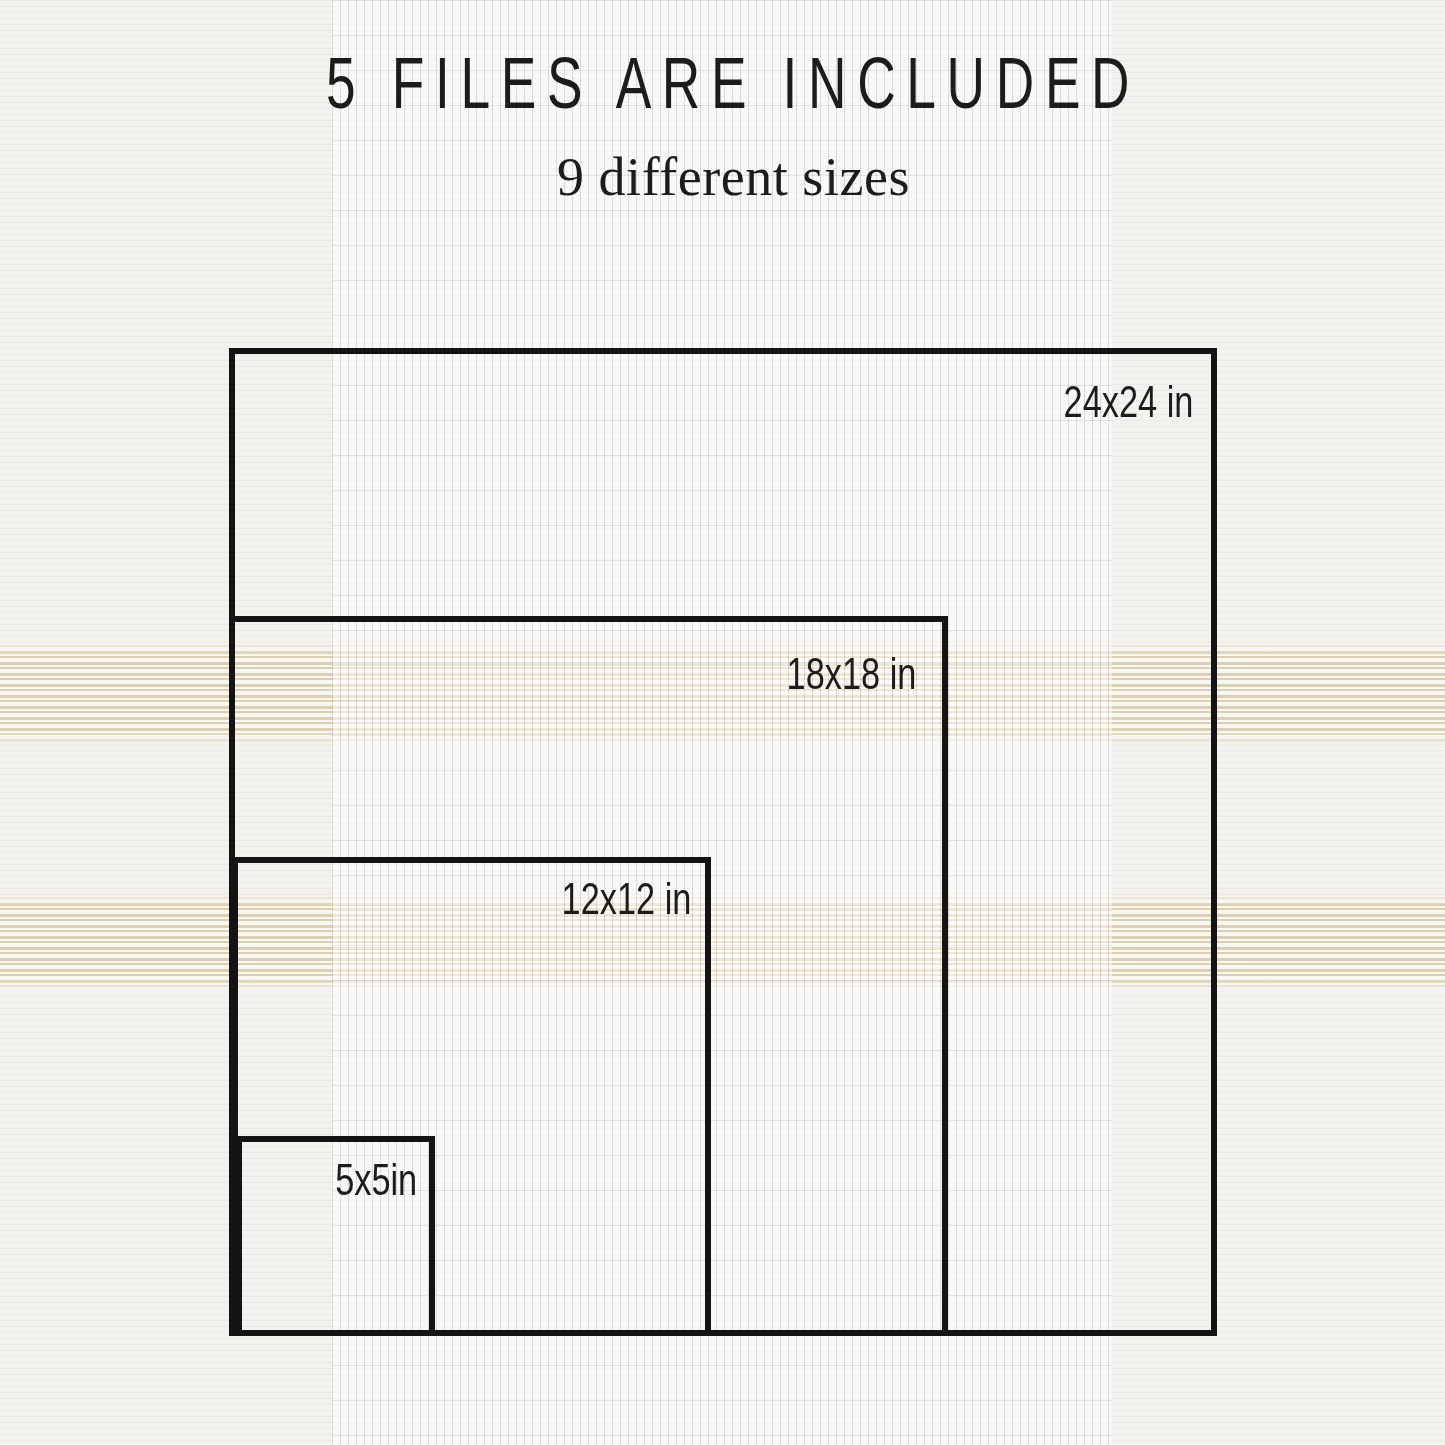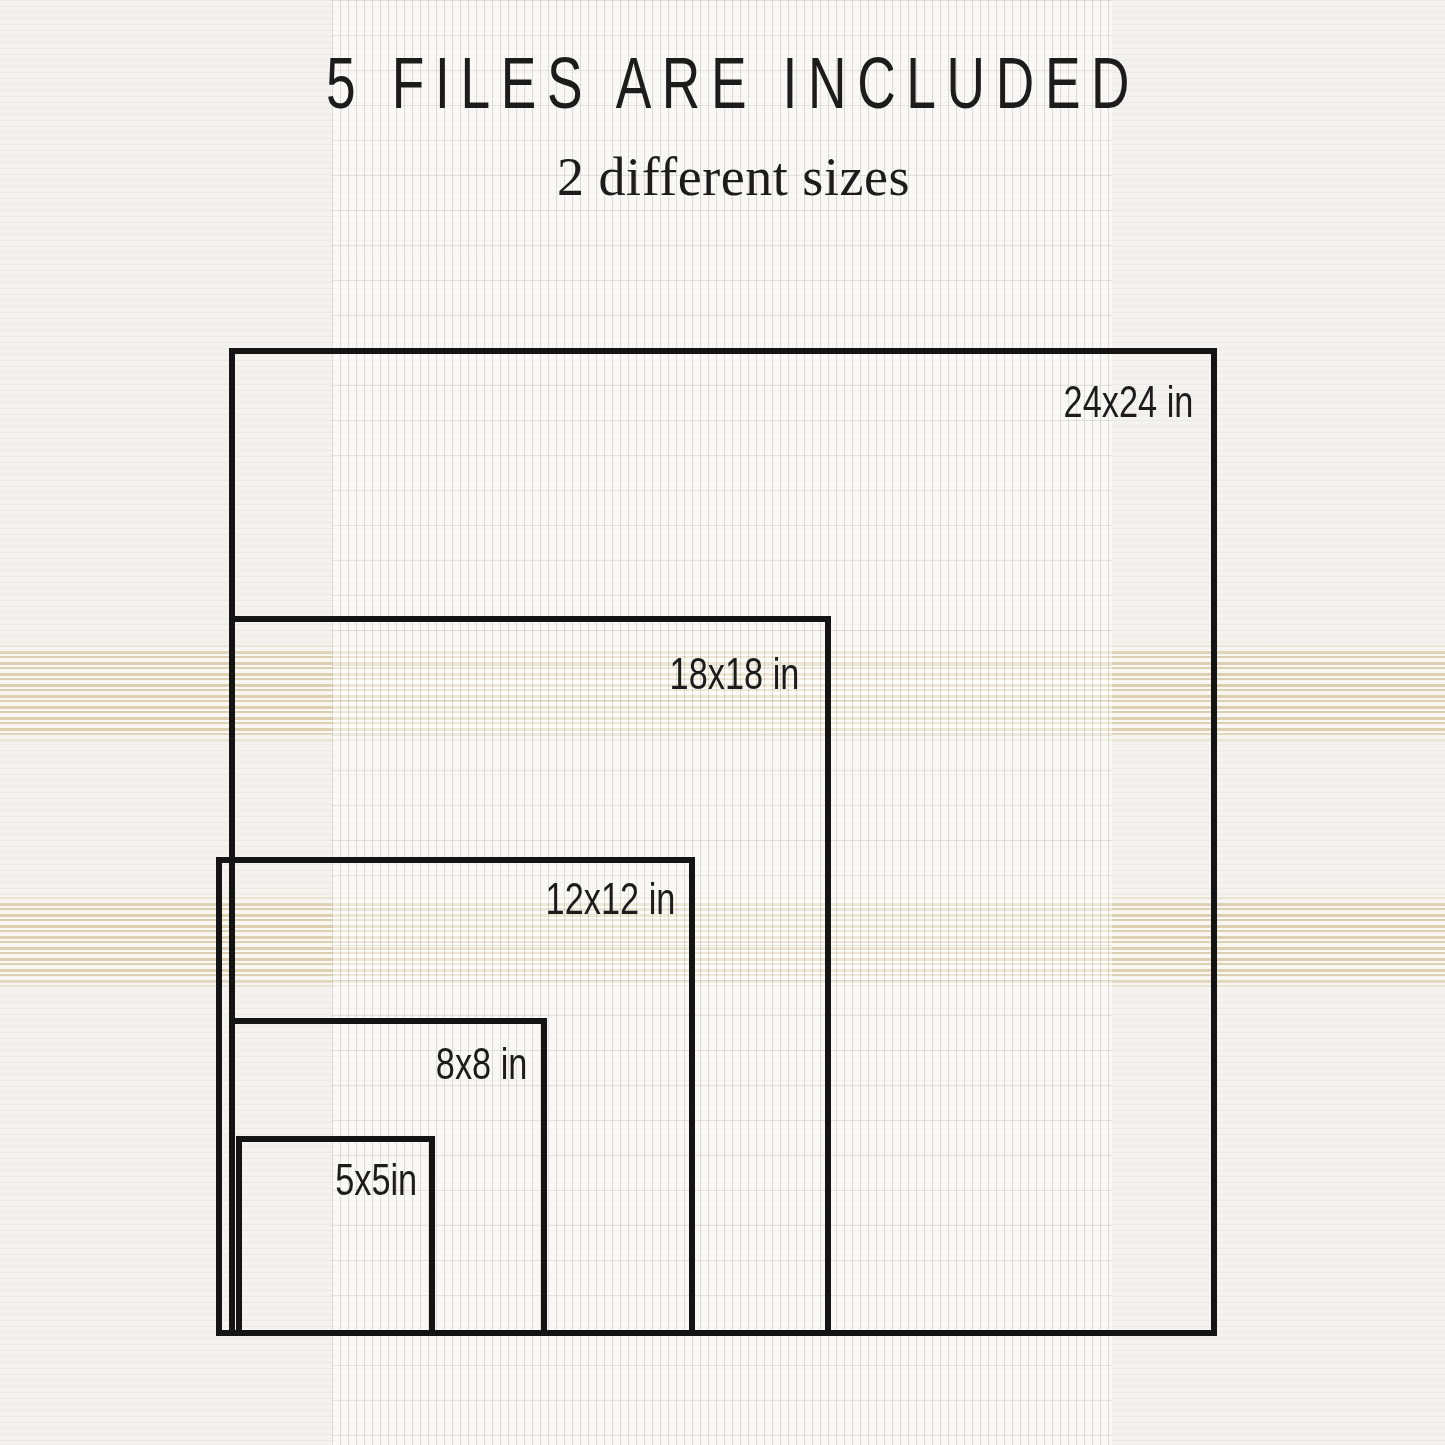--- a/index.html
+++ b/index.html
@@ -81,22 +81,22 @@
   }
 
   
   .square {
     position: absolute;
     border: 6px solid var(--border);
     background: transparent;
     z-index: 3;
   }
   .s24 { left: 229px; top: 348px;  width: 988px; height: 988px; }
-  .s18 { left: 229px; top: 616px;  width: 602px; height: 720px; }
-  .s12 { left: 216px; top: 857px;  width: 479px; height: 479px; }
+  .s18 { left: 229px; top: 616px;  width: 719px; height: 720px; }
+  .s12 { left: 232px; top: 857px;  width: 479px; height: 479px; }
   .s8  { left: 229px; top: 1018px; width: 318px; height: 318px; }
   .s5  { left: 236px; top: 1136px; width: 199px; height: 200px; }
 
   .size-label {
     position: absolute;
     display: inline-block;
     font-family: "Liberation Sans", sans-serif;
     font-size: 44px;
     font-weight: 400;
     color: var(--text);
@@ -115,36 +115,33 @@
 <body>
 
 <div class="page">
 
   <div class="band band1"></div>
   <div class="band band2"></div>
   <div class="texture-center"></div>
 
   <div class="header">
     <div class="title">5 FILES ARE INCLUDED</div>
-    <div class="subtitle">2 different sizes</div>
+    <div class="subtitle">9 different sizes</div>
   </div>
 
   <div class="square s24">
     <span class="size-label">24x24 in</span>
   </div>
 
   <div class="square s18">
     <span class="size-label">18x18 in</span>
   </div>
 
   <div class="square s12">
     <span class="size-label">12x12 in</span>
   </div>
 
-  <div class="square s8">
-    <span class="size-label">8x8 in</span>
-  </div>
 
   <div class="square s5">
     <span class="size-label">5x5in</span>
   </div>
 
 </div>
 
 </body></html>

